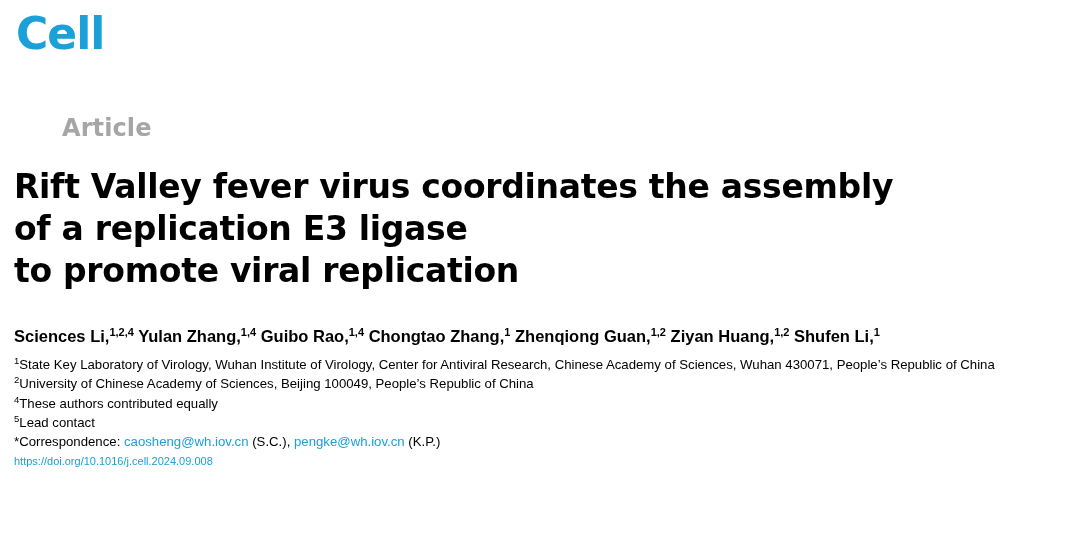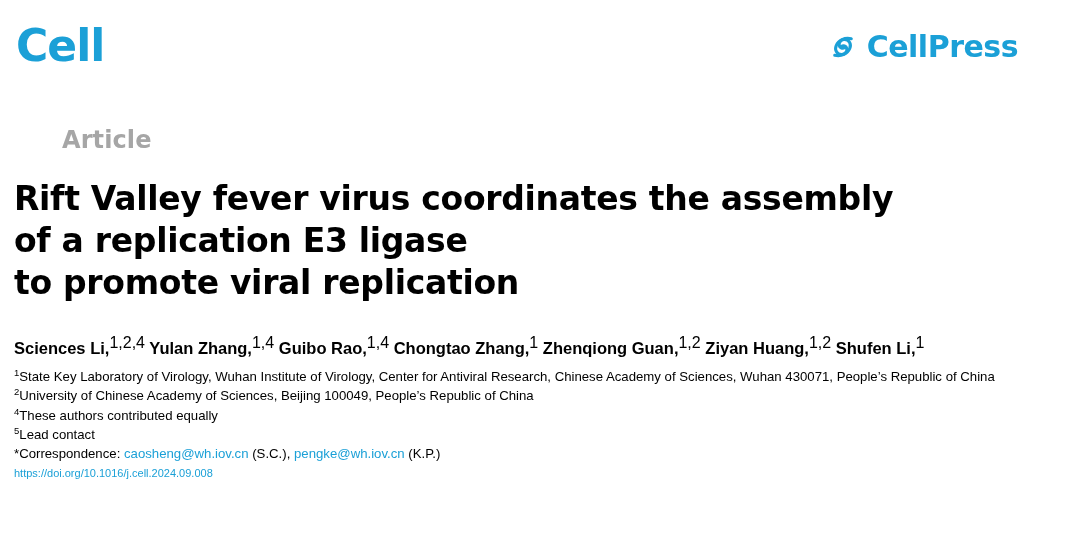--- a/index.html
+++ b/index.html
@@ -12,21 +12,21 @@
     background: #ffffff;
     font-family: "Liberation Sans", sans-serif;
     color: #000000;
     overflow: hidden;
   }
   .page {
     position: relative;
     width: 1032px;
     height: 536px;
     box-sizing: border-box;
-    padding: 16px 14px;
+    padding: 4px 14px;
   }
 
   
   .masthead {
     position: relative;
     height: 72px;
   }
   .cell-logo {
     position: absolute;
     left: 2px;
@@ -83,22 +83,22 @@
 
   
   .authors {
     margin-top: 32px;
     font-size: 16.5px;
     font-weight: 700;
     line-height: 1.42;
     color: #000;
   }
   .authors sup {
-    font-size: 16px;
-    font-weight: 400;
+    font-size: 11px;
+    font-weight: 700;
     vertical-align: super;
     line-height: 0;
   }
   .authors .sup-link { color: #1ba0d7; }
 
   
   .affiliations {
     margin-top: 7px;
     font-size: 13.2px;
     line-height: 1.46;
@@ -120,29 +120,20 @@
     font-size: 11px;
   }
 </style>
 </head>
 <body>
 
 <div class="page">
 
   <div class="masthead">
     <div class="cell-logo">Cell</div>
-    <div class="cellpress">
-      <span class="cp-mark">
-        <svg viewBox="0 0 40 40" width="30" height="30" aria-hidden="true">
-          <path d="M31 9 C22 7 14 11 11 18 C8.5 24 12 30 18 30 C23 30 26 26 25 22 C24.2 18.6 20.4 17.4 18 19.4" fill="none" stroke="#1ba0d7" stroke-width="4.2" stroke-linecap="round"></path>
-          <path d="M9 31 C18 33 26 29 29 22 C31.5 16 28 10 22 10 C17 10 14 14 15 18 C15.8 21.4 19.6 22.6 22 20.6" fill="none" stroke="#1ba0d7" stroke-width="4.2" stroke-linecap="round"></path>
-        </svg>
-      </span>
-      <span class="cp-text">CellPress</span>
-    </div>
   </div>
 
   <div class="article-type">Article</div>
 
   <h1 class="title">
     <span class="ln">Rift Valley fever virus coordinates the assembly</span>
     <span class="ln">of a replication E3 ligase</span>
     <span class="ln">to promote viral replication</span>
   </h1>
 

